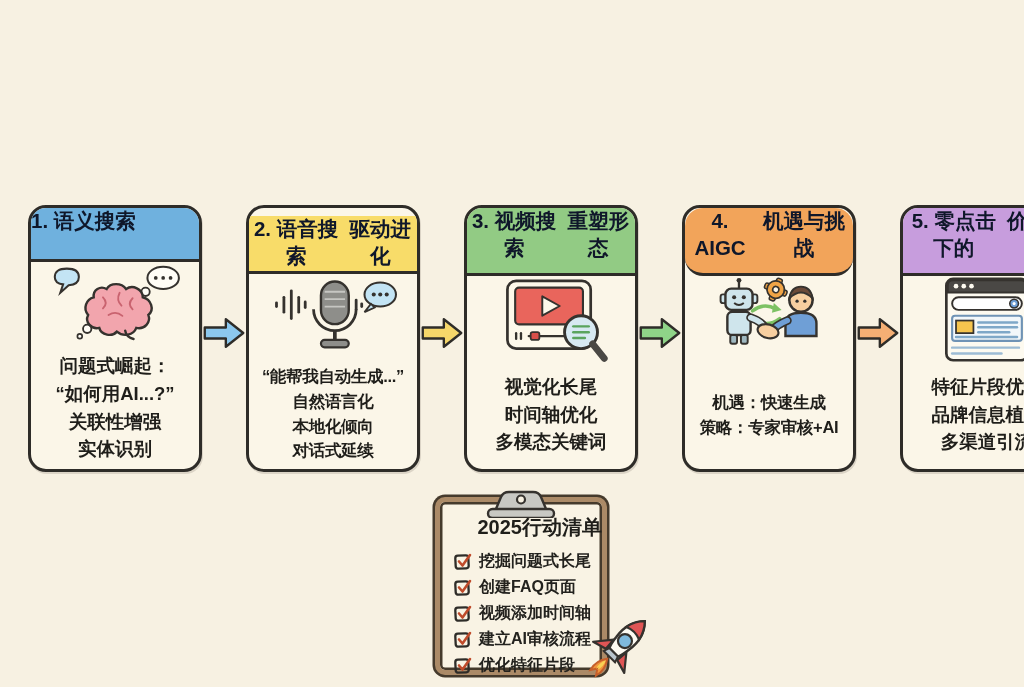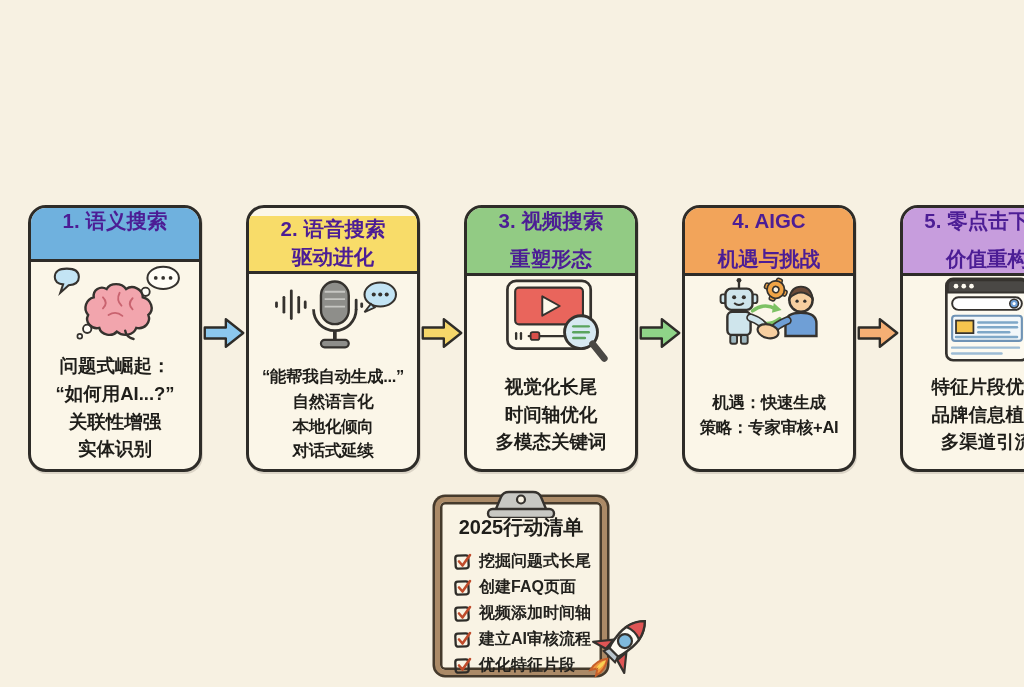--- a/index.html
+++ b/index.html
@@ -15,39 +15,39 @@
 
   .cards-row { position:absolute; top:205px; left:28px; width:968px; display:flex; align-items:flex-start; }
   .card {
     flex:0 0 auto; width:174px; height:267px; background:#fbf6e8;
     border:3.5px solid #2e2c28; border-radius:18px;
     display:flex; flex-direction:column; overflow:hidden;
     box-shadow:1px 2px 0 rgba(60,50,40,.15);
   }
   .card-header {
     height:68px; border-bottom:3.5px solid #2e2c28;
-    display:flex; flex-direction:column; justify-content:space-between; text-align:center;
-    font-weight:800; font-size:20.5px; line-height:1.3; color:#4c1d95;
+    display:flex; flex-direction:row; justify-content:flex-start; text-align:center;
+    font-weight:800; font-size:20.5px; line-height:1.3; color:#0f172a;
   }
   .card-body { flex:1; display:flex; flex-direction:column; }
   .icon-zone { height:88px; display:flex; align-items:center; justify-content:center; margin-top:2px; }
   .lines { flex:1; display:flex; flex-direction:column; justify-content:center; text-align:center;
            font-weight:700; font-size:18.5px; line-height:1.5; color:#1f1e1a; padding-bottom:6px; }
   .card.tight .lines { font-size:16.5px; letter-spacing:-0.3px; }
 
   .arrow-gap { flex:1 1 auto; display:flex; justify-content:center; margin-top:108px; }
   .arrow-gap svg { overflow:visible; }
 
   .clipboard {
     position:absolute; left:435px; top:497px; width:172px; height:178px;
     background:#f9f3e4; border:5px solid #ab8a67; border-radius:10px;
     box-shadow:0 0 0 2.5px #453a2c, inset 0 0 0 2.5px #453a2c;
   }
   .clip { position:absolute; left:50%; top:-16px; transform:translateX(-50%); }
-  .clipboard-title { text-align:center; margin-top:12px; font-size:20px; font-weight:800; color:#1f1e1a; }
+  .clipboard-title { text-align:right; margin-top:12px; font-size:20px; font-weight:800; color:#1f1e1a; }
   .check-list { list-style:none; margin:7px 0 0 13px; }
   .check-item { display:flex; align-items:center; gap:6px; height:26px; font-size:16px; font-weight:700; color:#23221e; }
   .check-item svg { flex:0 0 auto; }
 
   .rocket { position:absolute; left:580px; top:608px; }
 </style>
 </head>
 <body>
 
 <div class="stage">
@@ -178,21 +178,21 @@
       </div>
     </section>
 
     <div class="arrow-gap">
       <svg width="44" height="40" viewBox="0 0 48 40">
         <polygon points="3,14 26,14 26,5 45,20 26,35 26,26 3,26" stroke="#2e2c28" stroke-width="2.6" stroke-linejoin="round" fill="#8fd488"></polygon>
       </svg>
     </div>
 
     <section class="card tight">
-      <header class="card-header" style="background-color: rgb(242, 164, 90);">
+      <header class="card-header" style="background-color: rgb(242, 164, 90); border-radius: 18px;">
         <div>4. AIGC</div>
         <div>机遇与挑战</div>
       </header>
       <div class="card-body">
         <div class="icon-zone">
           <svg width="150" height="92" viewBox="0 0 150 95">
             <g transform="rotate(22 82 14)">
               <rect x="79" y="2" width="6" height="24" rx="2" fill="#f0a446" stroke="#35322e" stroke-width="1.6"></rect>
               <rect x="70" y="11" width="24" height="6" rx="2" fill="#f0a446" stroke="#35322e" stroke-width="1.6"></rect>
               <rect x="73" y="5" width="18" height="18" rx="9" fill="#f0a446" stroke="#35322e" stroke-width="1.8" transform="rotate(45 82 14)"></rect>

